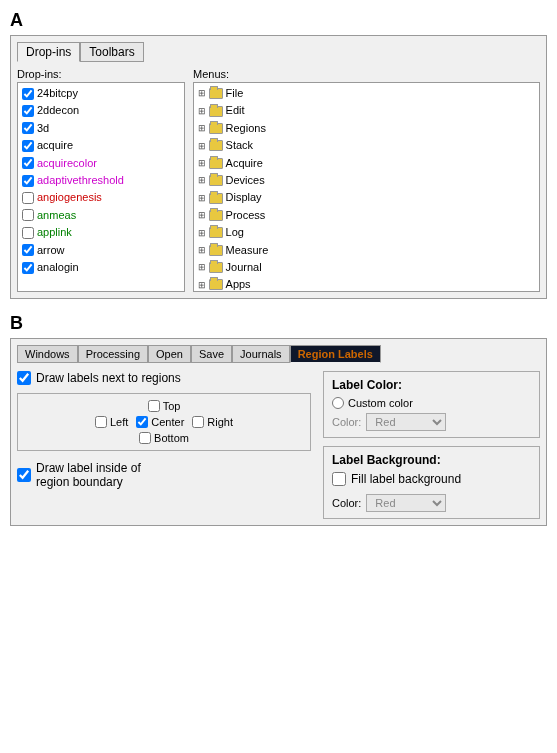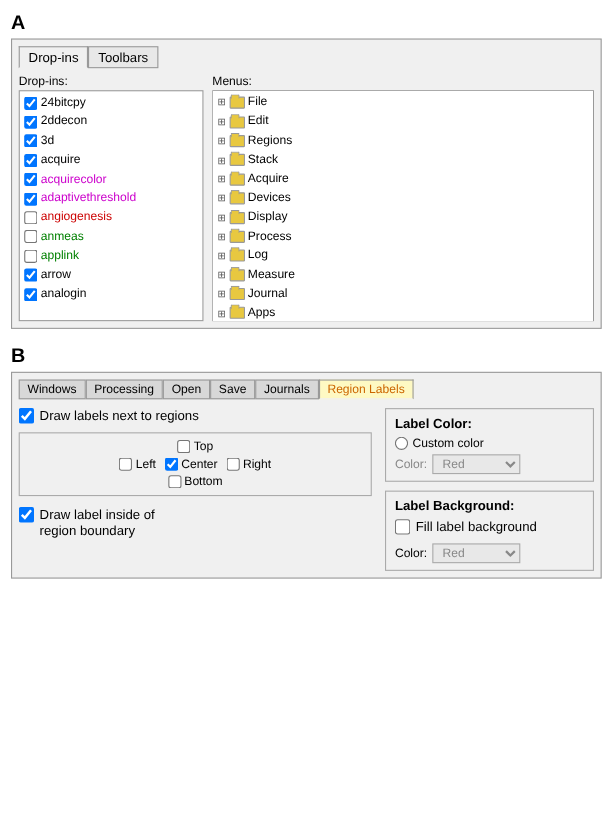--- a/index.html
+++ b/index.html
@@ -138,45 +138,46 @@
       text-align: center;
     }
     .b-tab {
       border: 1px solid #999;
       background: #d8d8d8;
       padding: 2px 7px;
       cursor: pointer;
       font-size: 11px;
     }
     .b-tab.active {
-      background: #fef9c3;
+      background: #0f172a;
       border-bottom: 1px solid #f0f0f0;
       color: #cc6600;
+      font-weight: bold;
     }
     .b-tab.orange-text {
       color: #cc6600;
     }
 
     .b-content {
       display: flex;
       gap: 12px;
     }
 
     .b-left {
       flex: 1;
     }
 
     .b-right {
-      width: 190px;
+      width: 217px;
       flex-shrink: 0;
     }
 
     .check-row {
       display: flex;
-      align-items: flex-start;
+      align-items: center;
       gap: 5px;
       margin-bottom: 8px;
       font-size: 12px;
     }
     .check-row input[type=checkbox] {
       width: 14px;
       height: 14px;
     }
 
     .label-location-box {

